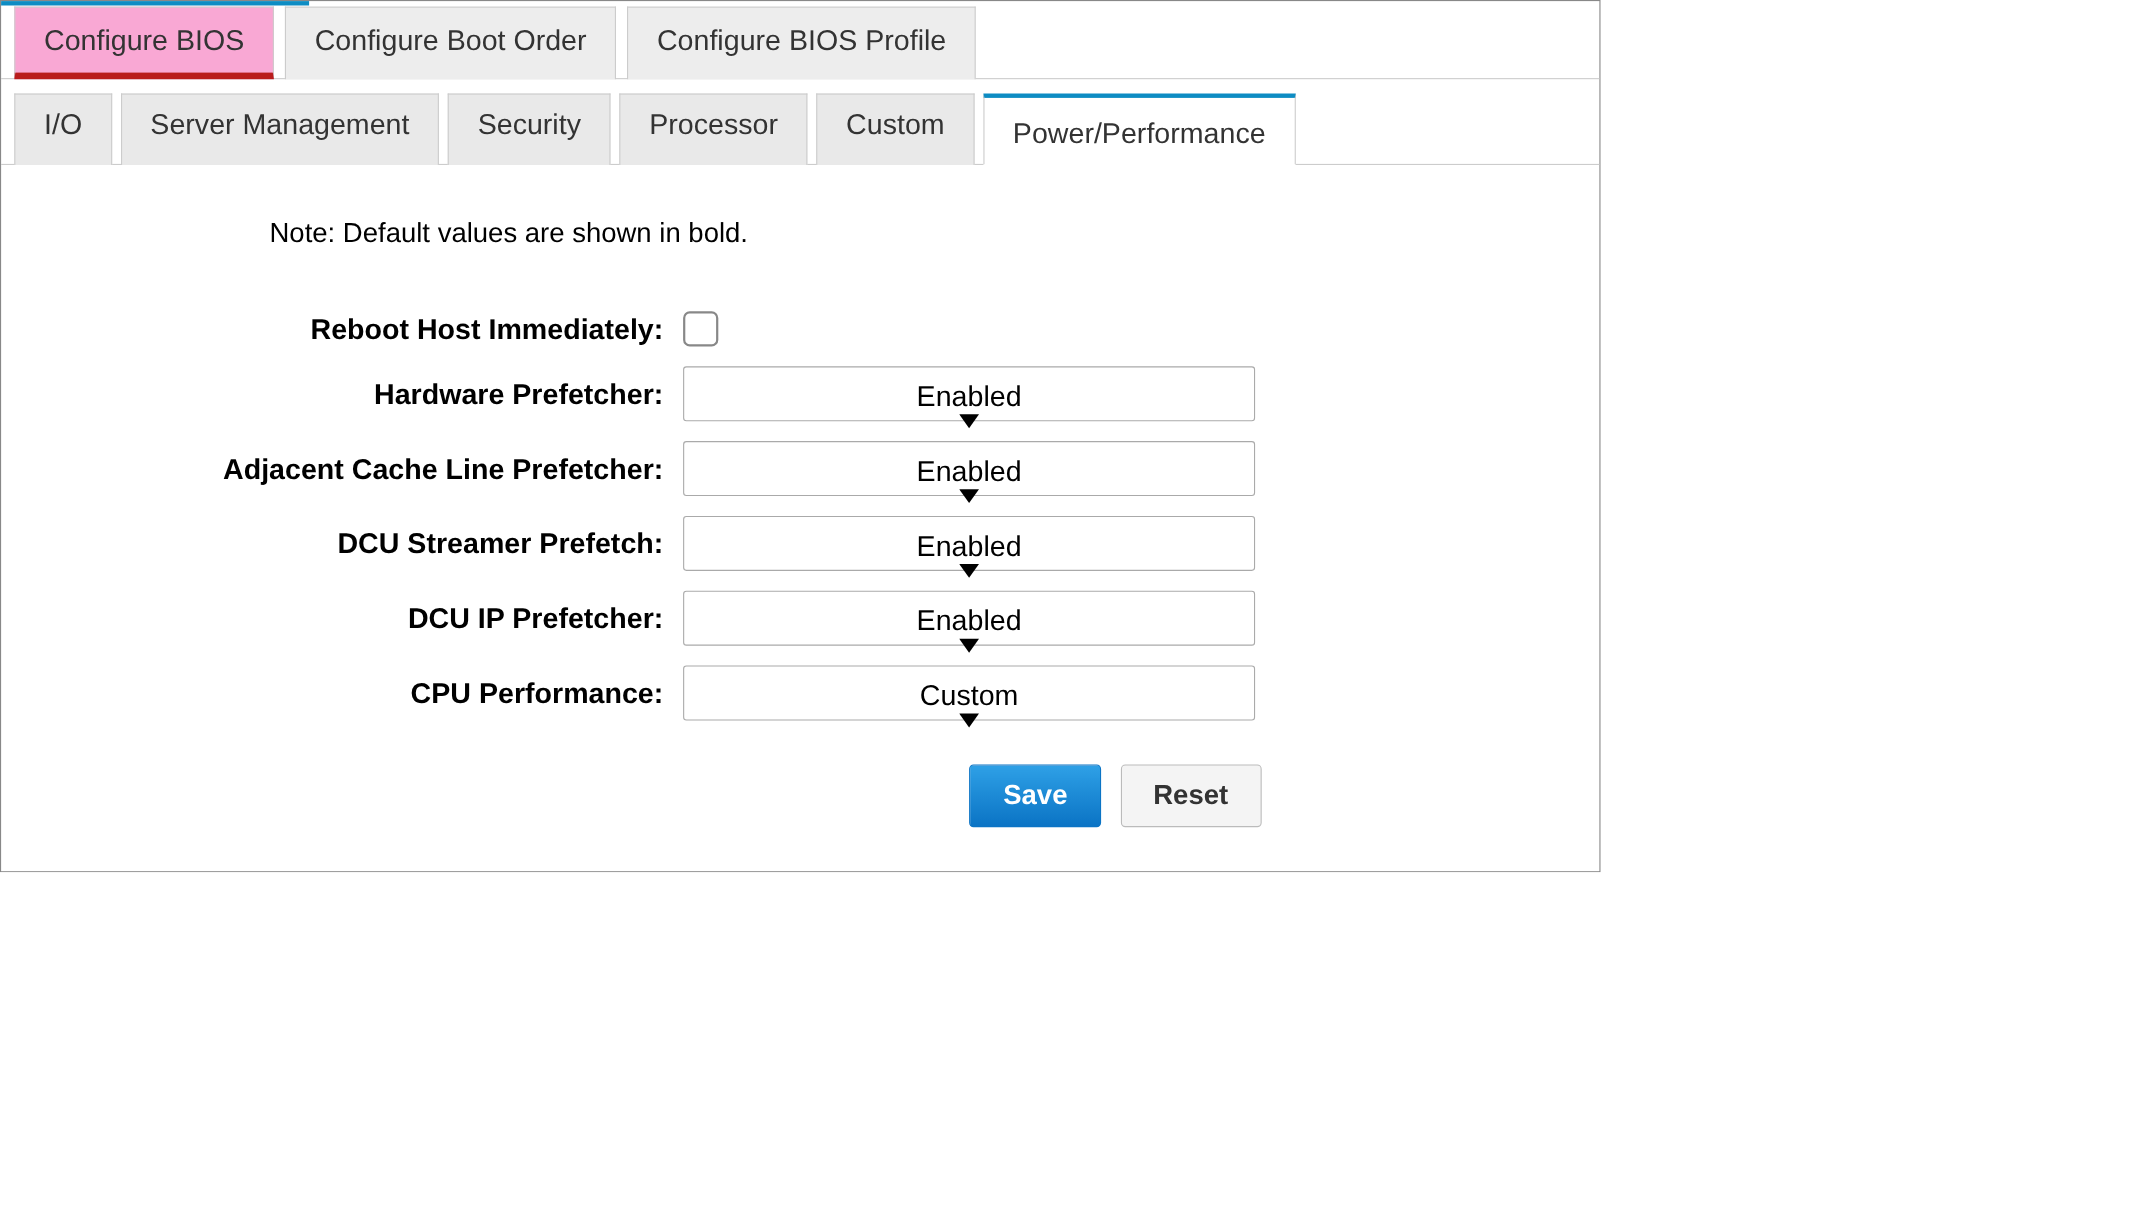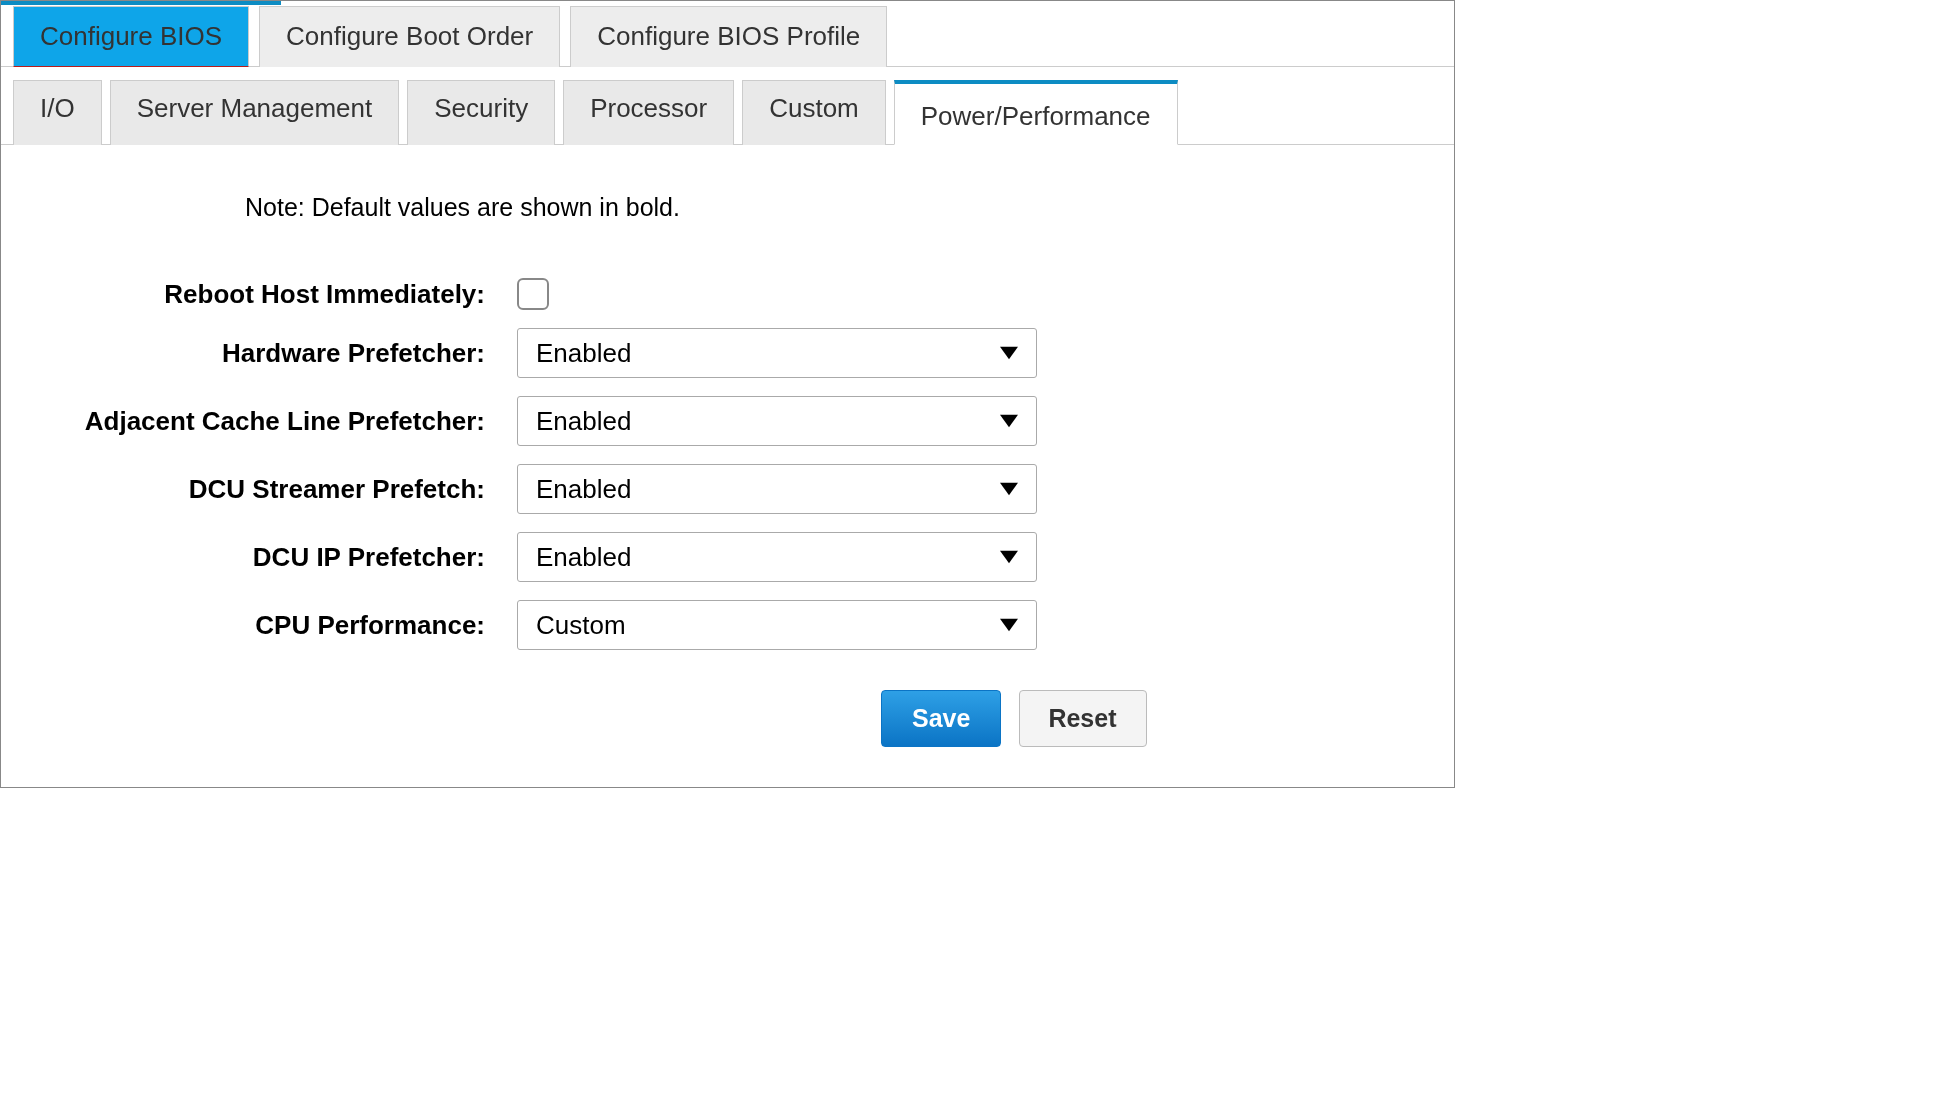--- a/index.html
+++ b/index.html
@@ -31,22 +31,22 @@
       background: #ededed;
       border: 1px solid #ccc;
       border-bottom: none;
       padding: 14px 26px;
       color: #333;
       position: relative;
       top: 1px;
       cursor: pointer;
     }
     .top-tab.active {
-      background: #0ea5e9;
-      border-bottom: 1px solid #b91c1c;
+      background: #f9a8d4;
+      border-bottom: 6px solid #b91c1c;
     }
     
     .sub-tabs {
       display: flex;
       gap: 8px;
       padding: 6px 12px 0 12px;
       border-bottom: 1px solid #ccc;
       margin-top: 6px;
     }
     .sub-tab {
@@ -77,45 +77,46 @@
     }
     .form {
       margin-top: 56px;
     }
     .row {
       display: flex;
       align-items: center;
       margin-bottom: 18px;
     }
     .label {
-      width: 516px;
+      width: 620px;
       text-align: right;
       font-weight: bold;
-      padding-right: 32px;
+      padding-right: 18px;
       color: #000;
     }
     .checkbox {
       width: 32px;
       height: 32px;
       border: 2px solid #888;
       border-radius: 6px;
       background: #fff;
       cursor: pointer;
     }
     .select {
       width: 520px;
       height: 50px;
       border: 1px solid #aaa;
       border-radius: 3px;
       background: #fff;
       display: flex;
       align-items: center;
       justify-content: space-between;
-      padding: 0 18px;
-      cursor: pointer;
+      padding: 11px 18px;
+      cursor: pointer;
+      flex-direction: column;
     }
     .select .val {
       font-weight: normal;
       color: #000;
     }
     .select .caret svg {
       width: 18px;
       height: 14px;
       display: block;
     }

